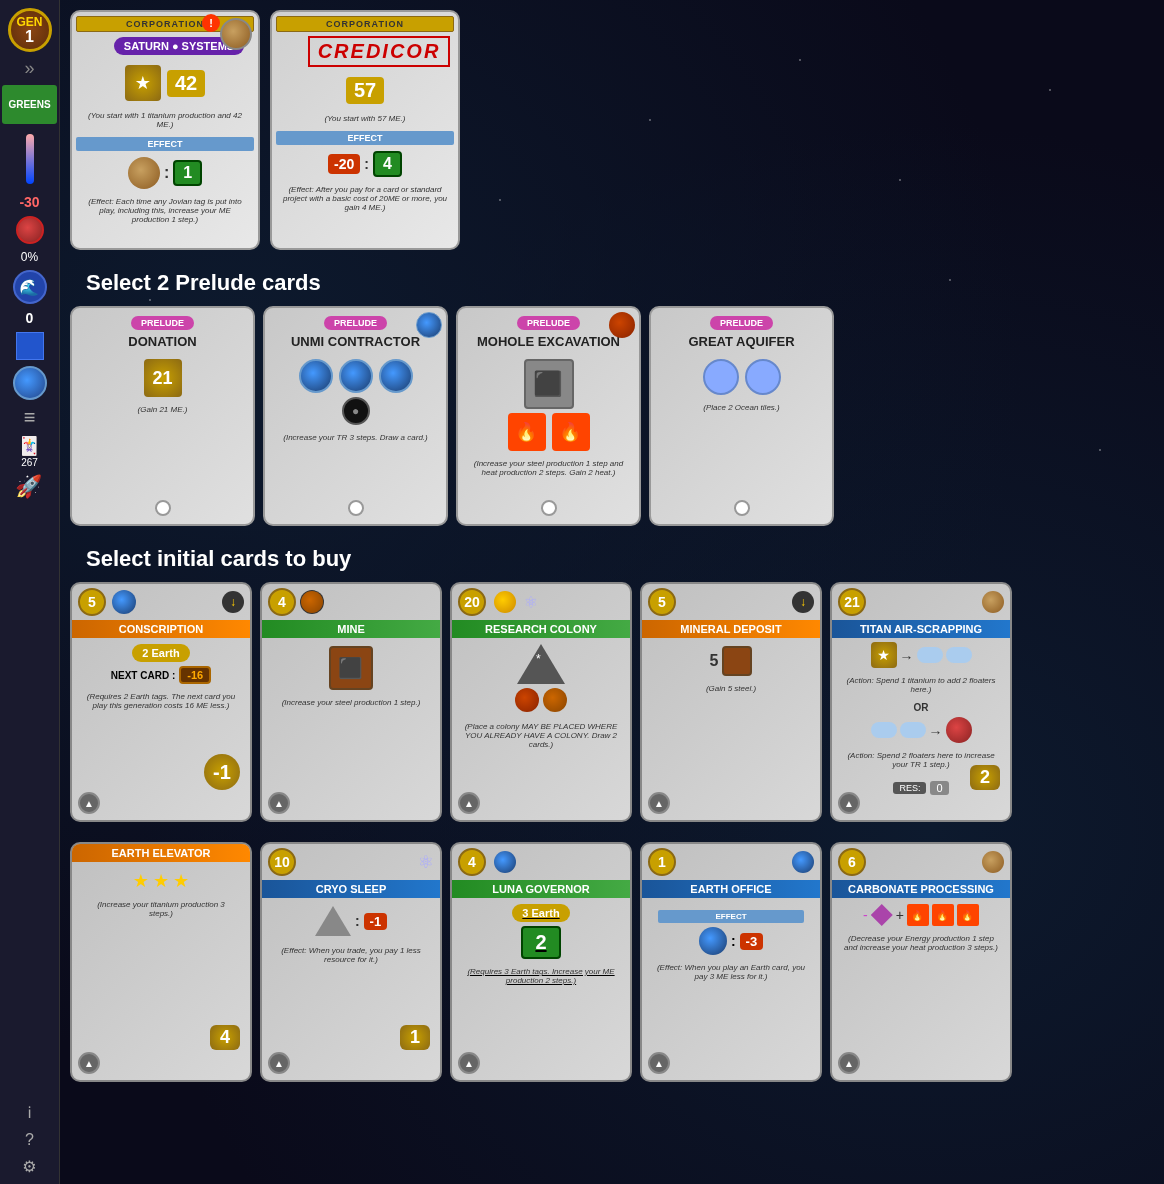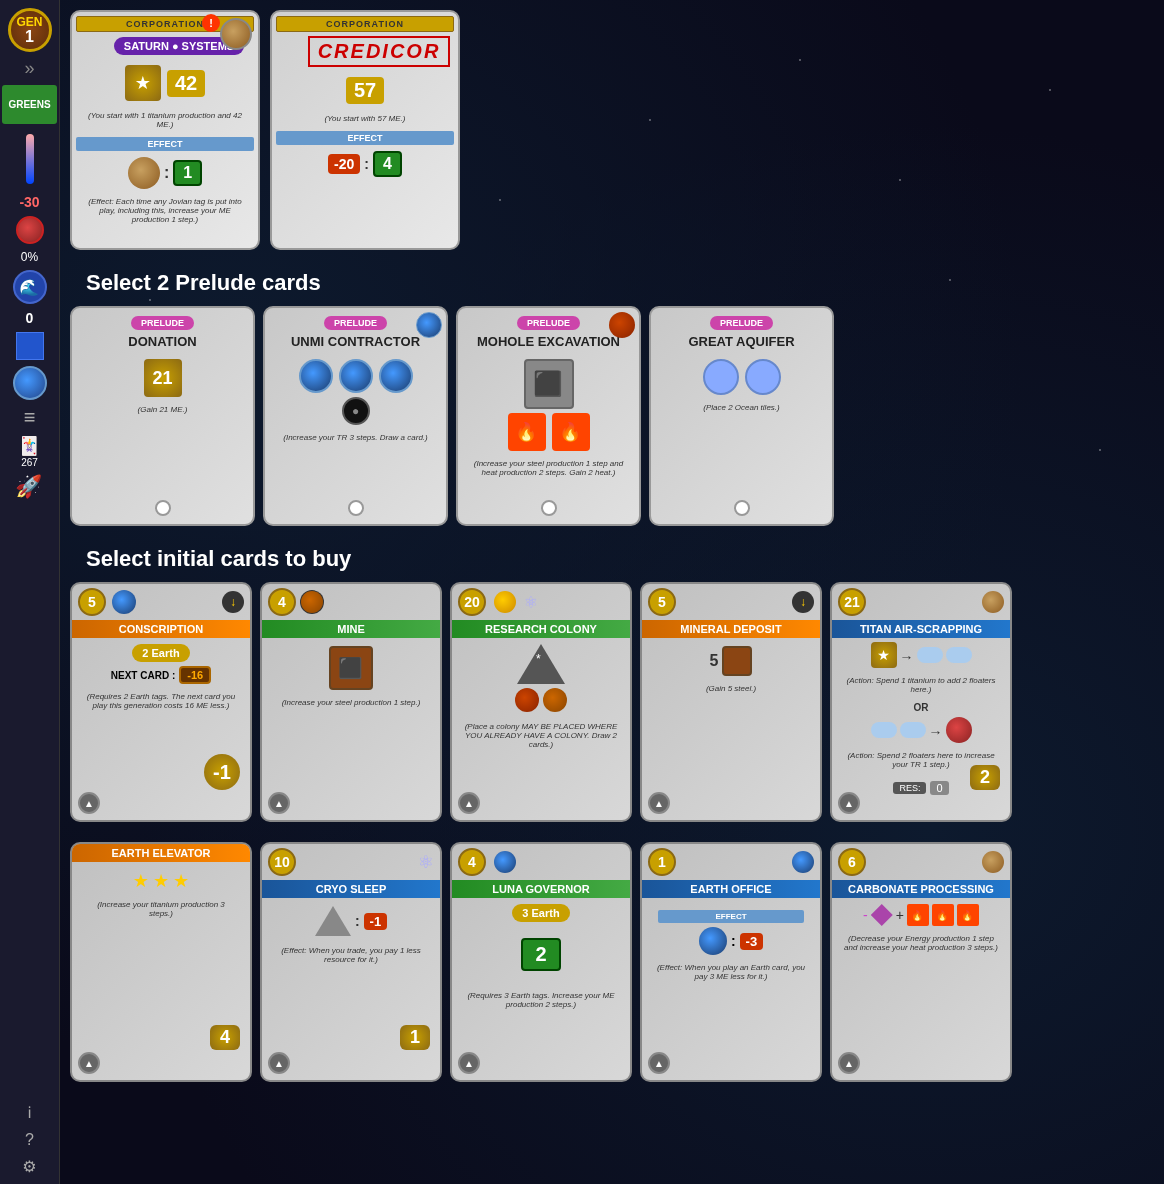--- a/index.html
+++ b/index.html
@@ -683,20 +683,21 @@
       <div class="corp-mega">
         <div class="mega-num">57</div>
       </div>
       <div class="corp-desc">(You start with 57 ME.)</div>
       <div class="effect-bar">EFFECT</div>
       <div class="effect-content">
         <div style="background:#cc3300;color:white;font-size:14px;font-weight:bold;border-radius:4px;padding:2px 6px;">-20</div>
         <span style="font-size:14px;font-weight:bold;color:#333;">:</span>
         <div style="background:#228B22;color:white;font-size:16px;font-weight:bold;border-radius:4px;padding:2px 8px;border:2px solid #004400;">4</div>
       </div>
+      <div class="effect-desc">(Effect: After you pay for a card or standard project with a basic cost of 20ME or more, you gain 4 ME.)</div>
     </div>
   </div>
 
   <div class="section-title">Select 2 Prelude cards</div>
 
   <div class="cards-grid">
 
     <div class="game-card">
       <div style="text-align:center;padding-top:4px;">
         <span class="prelude-header">PRELUDE</span>
@@ -908,21 +909,21 @@
       <div class="num-bottom">1</div>
       <div class="card-bottom-btn">▲</div>
     </div>
 
     <div class="buy-card">
       <div class="buy-card-header">
         <div class="cost-badge">4</div>
         <div style="width:22px;height:22px;border-radius:50%;background:radial-gradient(circle at 40% 40%,#4499ff,#1a3a6a);margin-left:4px;"></div>
       </div>
       <div class="green-header">LUNA GOVERNOR</div>
-      <div style="padding:6px;display:flex;flex-direction:column;align-items:center;gap:16px;">
+      <div style="padding:6px;display:flex;flex-direction:column;align-items:center;gap:4px;text-decoration:underline;">
         <div class="yellow-label">3 Earth</div>
         <div style="background:#228B22;color:white;font-size:20px;font-weight:bold;border-radius:4px;padding:3px 12px;border:2px solid #004400;">2</div>
         <div class="card-text">(Requires 3 Earth tags. Increase your ME production 2 steps.)</div>
       </div>
       <div class="card-bottom-btn">▲</div>
     </div>
 
     <div class="buy-card">
       <div class="buy-card-header">
         <div class="cost-badge">1</div>

